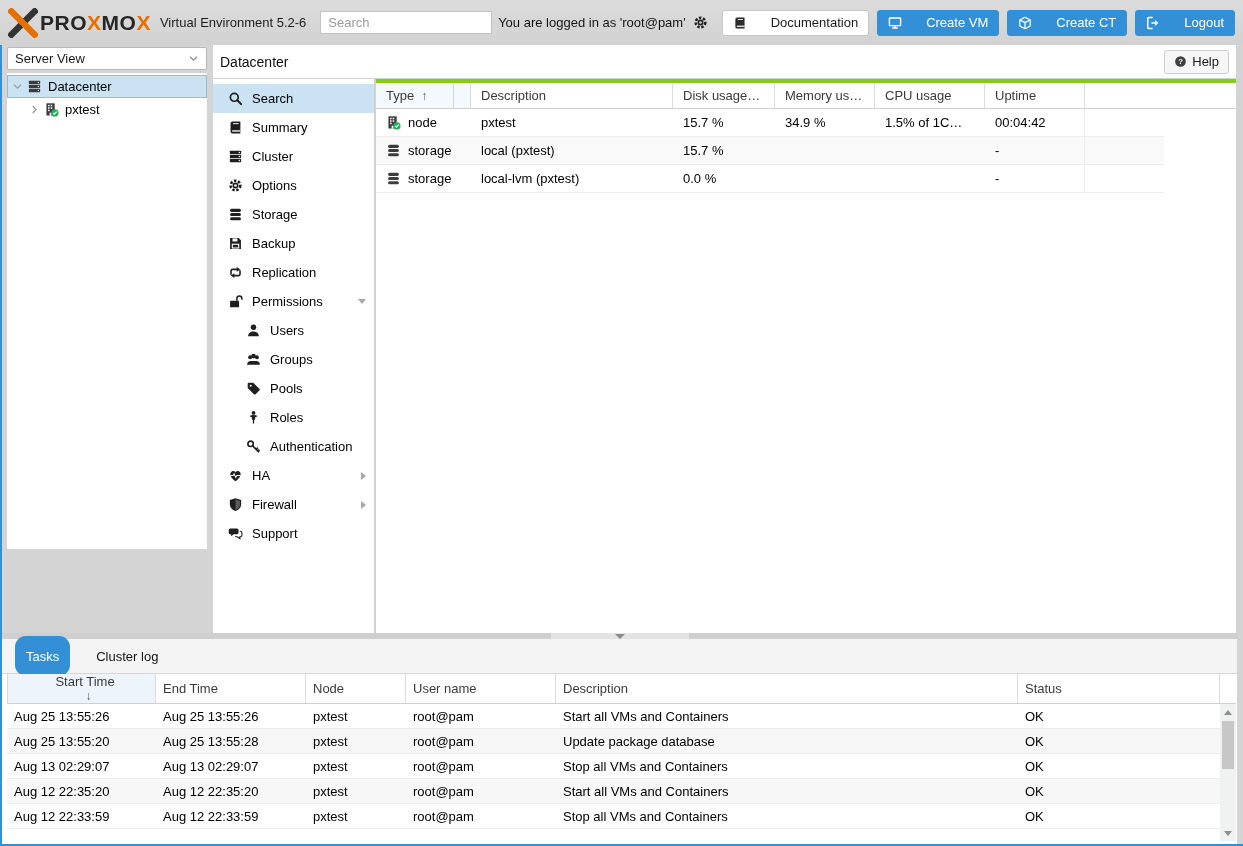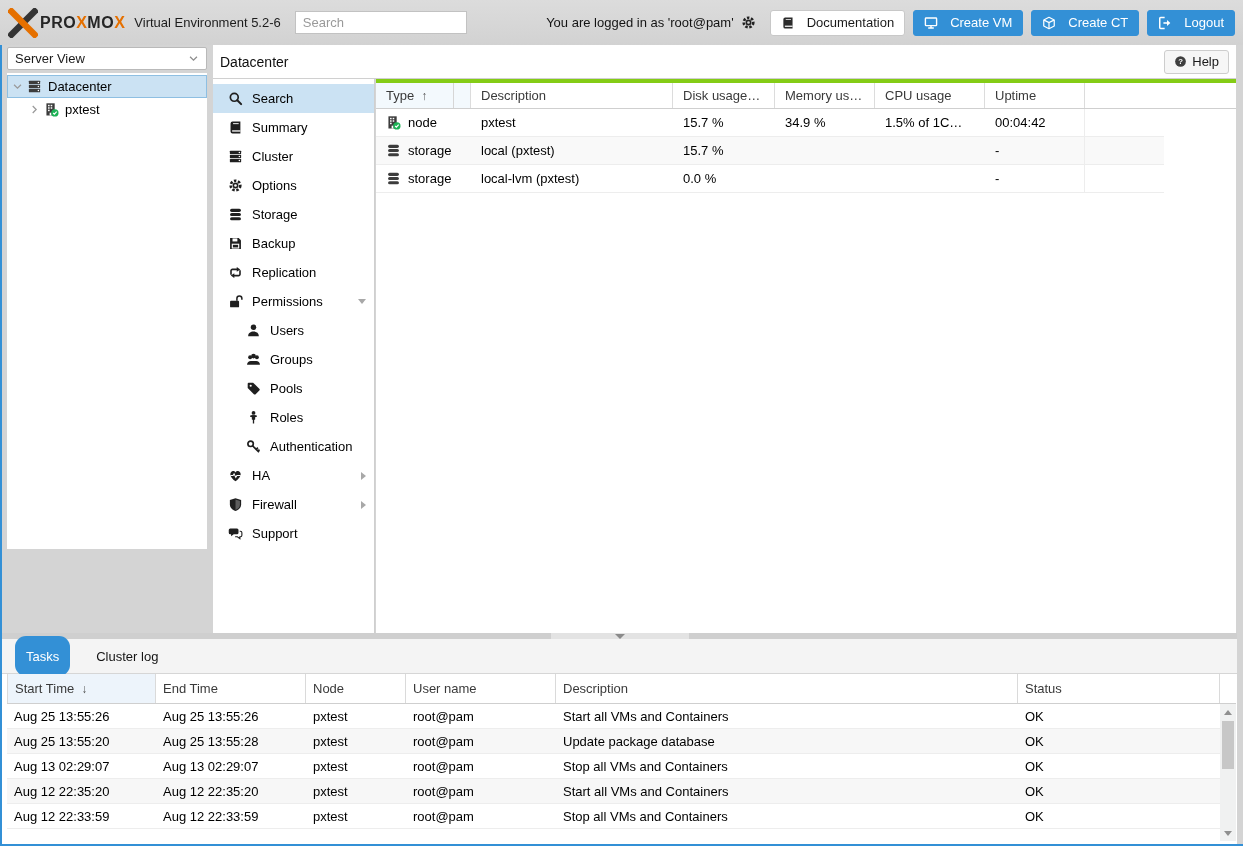--- a/index.html
+++ b/index.html
@@ -7,29 +7,29 @@
   body { font-family:"Liberation Sans","DejaVu Sans",sans-serif; font-size:13px; background:#d4d4d4; position:relative; color:#111; }
 
   .ico { display:inline-flex; width:15px; height:15px; flex:none; }
   .ico svg { width:100%; height:100%; }
 
   
   .topbar { position:absolute; left:0; top:0; width:1243px; height:45px;
     background:linear-gradient(#dcdcdc,#d2d2d2); display:flex; align-items:center; padding:0 8px; z-index:5; }
   .logo { display:flex; align-items:center; gap:2px; }
   .logo-x { width:30px; height:30px; display:inline-flex; }
-  .logo-word { font-weight:bold; font-size:16px; letter-spacing:.5px; color:#262626; }
+  .logo-word { font-weight:bold; font-size:21px; letter-spacing:.5px; color:#262626; }
   .logo-word .ox { color:var(--orange); }
   .subtitle { margin-left:9px; font-size:13px; color:#1c1c1c; }
   .hdr-search { margin-left:14px; width:172px; height:23px; border:1px solid #c2c2c2; padding:0 7px; font-size:13px; color:#222; background:#fff; }
   .hdr-search::placeholder { color:#9a9a9a; }
   .spacer { flex:1; }
   .login-status { font-size:13px; color:#141414; margin-right:7px; }
   .gear-inline { width:15px; height:15px; color:#222; cursor:pointer; margin-right:14px; }
-  .btn { display:inline-flex; align-items:center; gap:12px; height:26px; padding:0 10px;
+  .btn { display:inline-flex; align-items:center; gap:24px; height:26px; padding:0 10px;
     border-radius:3px; border:1px solid #c8c8c8; background:#fff; font-size:13px; color:#1a1a1a; cursor:pointer; font-family:inherit; }
   .btn + .btn { margin-left:8px; }
   .btn.blue { background:var(--accent); border-color:var(--accent); color:#fff; }
   .btn .ico { width:14px; height:14px; }
 
   
   .edge-left { position:absolute; left:0; top:45px; bottom:0; width:2px; background:var(--accent); z-index:9; }
   .edge-bottom { position:absolute; left:0; right:0; bottom:0; height:2px; background:var(--accent); z-index:9; }
 
   
@@ -91,21 +91,21 @@
 
   
   .south { position:absolute; left:2px; right:6px; top:639px; bottom:2px; background:#fff; }
   .tabbar { height:35px; background:#f4f4f4; border-bottom:1px solid #d6d6d6; display:flex; align-items:center; padding-left:13px; gap:15px; }
   .tab { height:40px; display:flex; align-items:center; padding:0 11px; border-radius:11px; cursor:pointer; color:#141414; }
   .tab.active { background:var(--accent); color:#fff; }
   .tg-head { display:flex; height:30px; border-bottom:1px solid #cfcfcf; margin-left:5px; margin-right:1px; }
   .tc { display:flex; align-items:center; padding-left:7px; color:#3a3a3a; border-right:1px solid #dadada; cursor:pointer; }
   .tc.first { border-left:1px solid #dadada; background:#edf4fb; }
   .tc.sbcell { width:16px; padding:0; border-right:none; cursor:default; }
-  .t0{width:149px;} .t1{width:150px;} .t2{width:100px;} .t3{width:150px;} .t4{width:462px;} .t5{flex:1;}
+  .t0{width:149px;flex-direction:column;} .t1{width:150px;} .t2{width:100px;} .t3{width:150px;} .t4{width:462px;} .t5{flex:1;}
   .trow { display:flex; align-items:center; height:25px; margin-left:5px; margin-right:17px; border-bottom:1px solid #ededed; cursor:pointer; color:#000; }
   .trow.stripe { background:#f7f7f7; }
   .td { padding-left:7px; overflow:hidden; white-space:nowrap; }
   .vscroll { position:absolute; top:65px; right:1px; bottom:3px; width:16px; background:#f0f1f1; }
   .sc-arrow { position:absolute; left:0; width:16px; height:14px; display:flex; align-items:center; justify-content:center; cursor:pointer; }
   .sc-up { top:1px; } .sc-dn { bottom:1px; }
   .tri-up-s { width:0;height:0;border-left:4px solid transparent;border-right:4px solid transparent;border-bottom:5px solid #8f8f8f; }
   .tri-dn-s { width:0;height:0;border-left:4px solid transparent;border-right:4px solid transparent;border-top:5px solid #8f8f8f; }
   .sc-thumb { position:absolute; left:2px; width:12px; top:17px; height:48px; background:#c7c7c7; cursor:grab; }
 </style>

